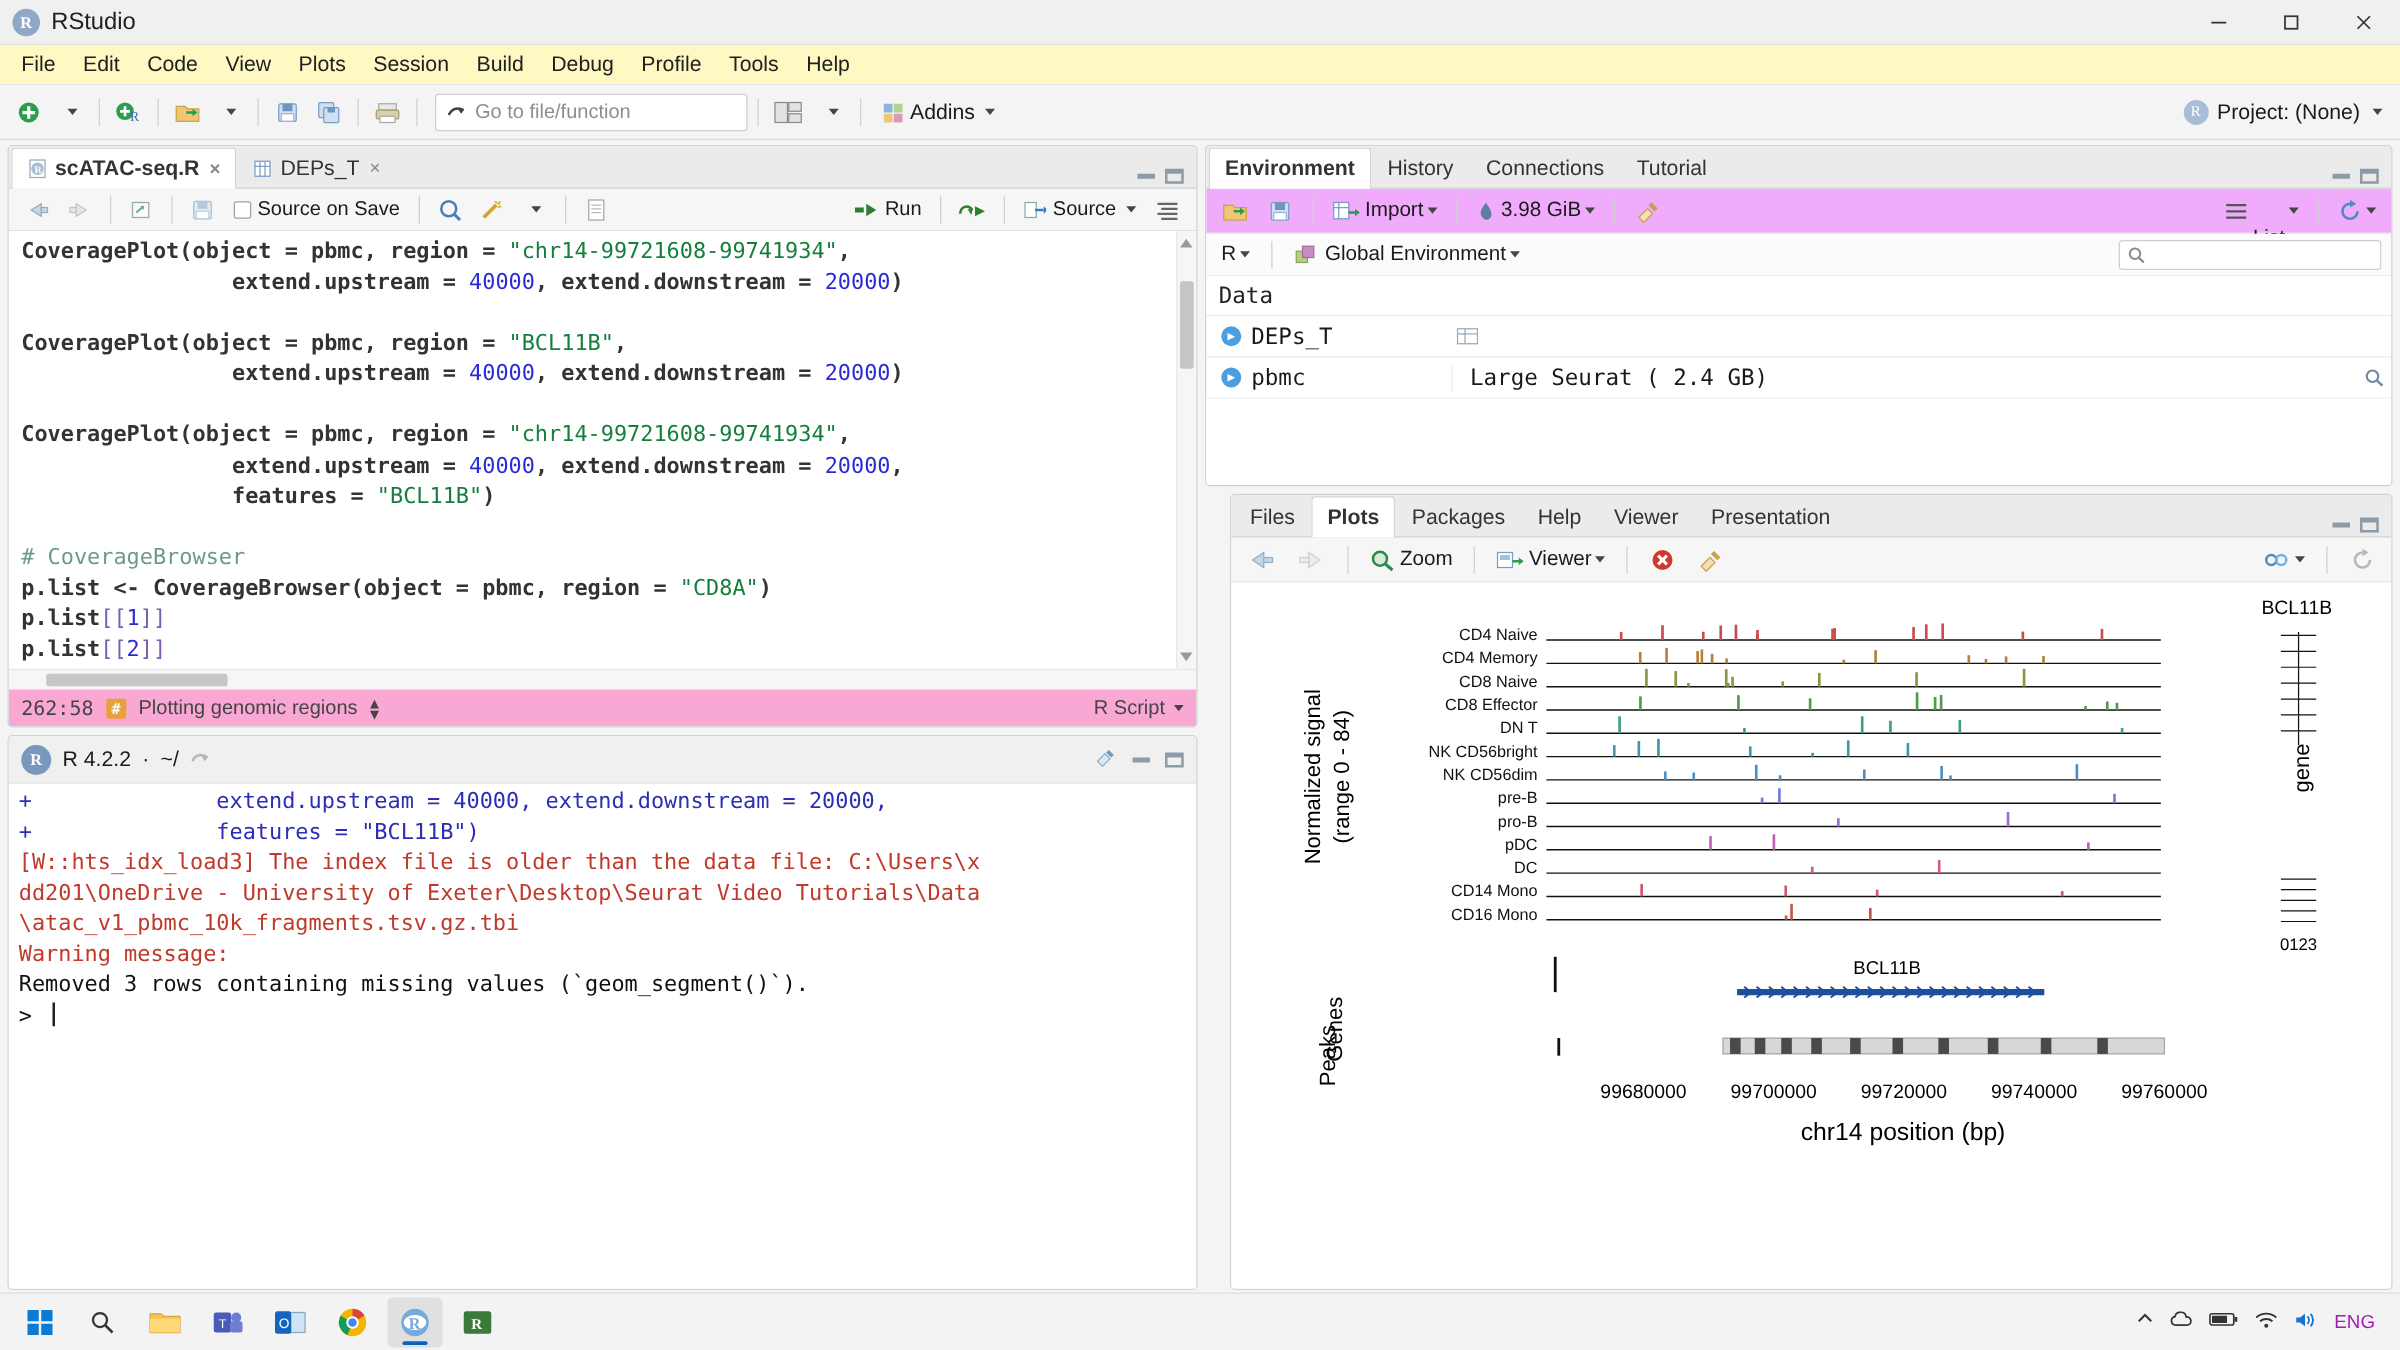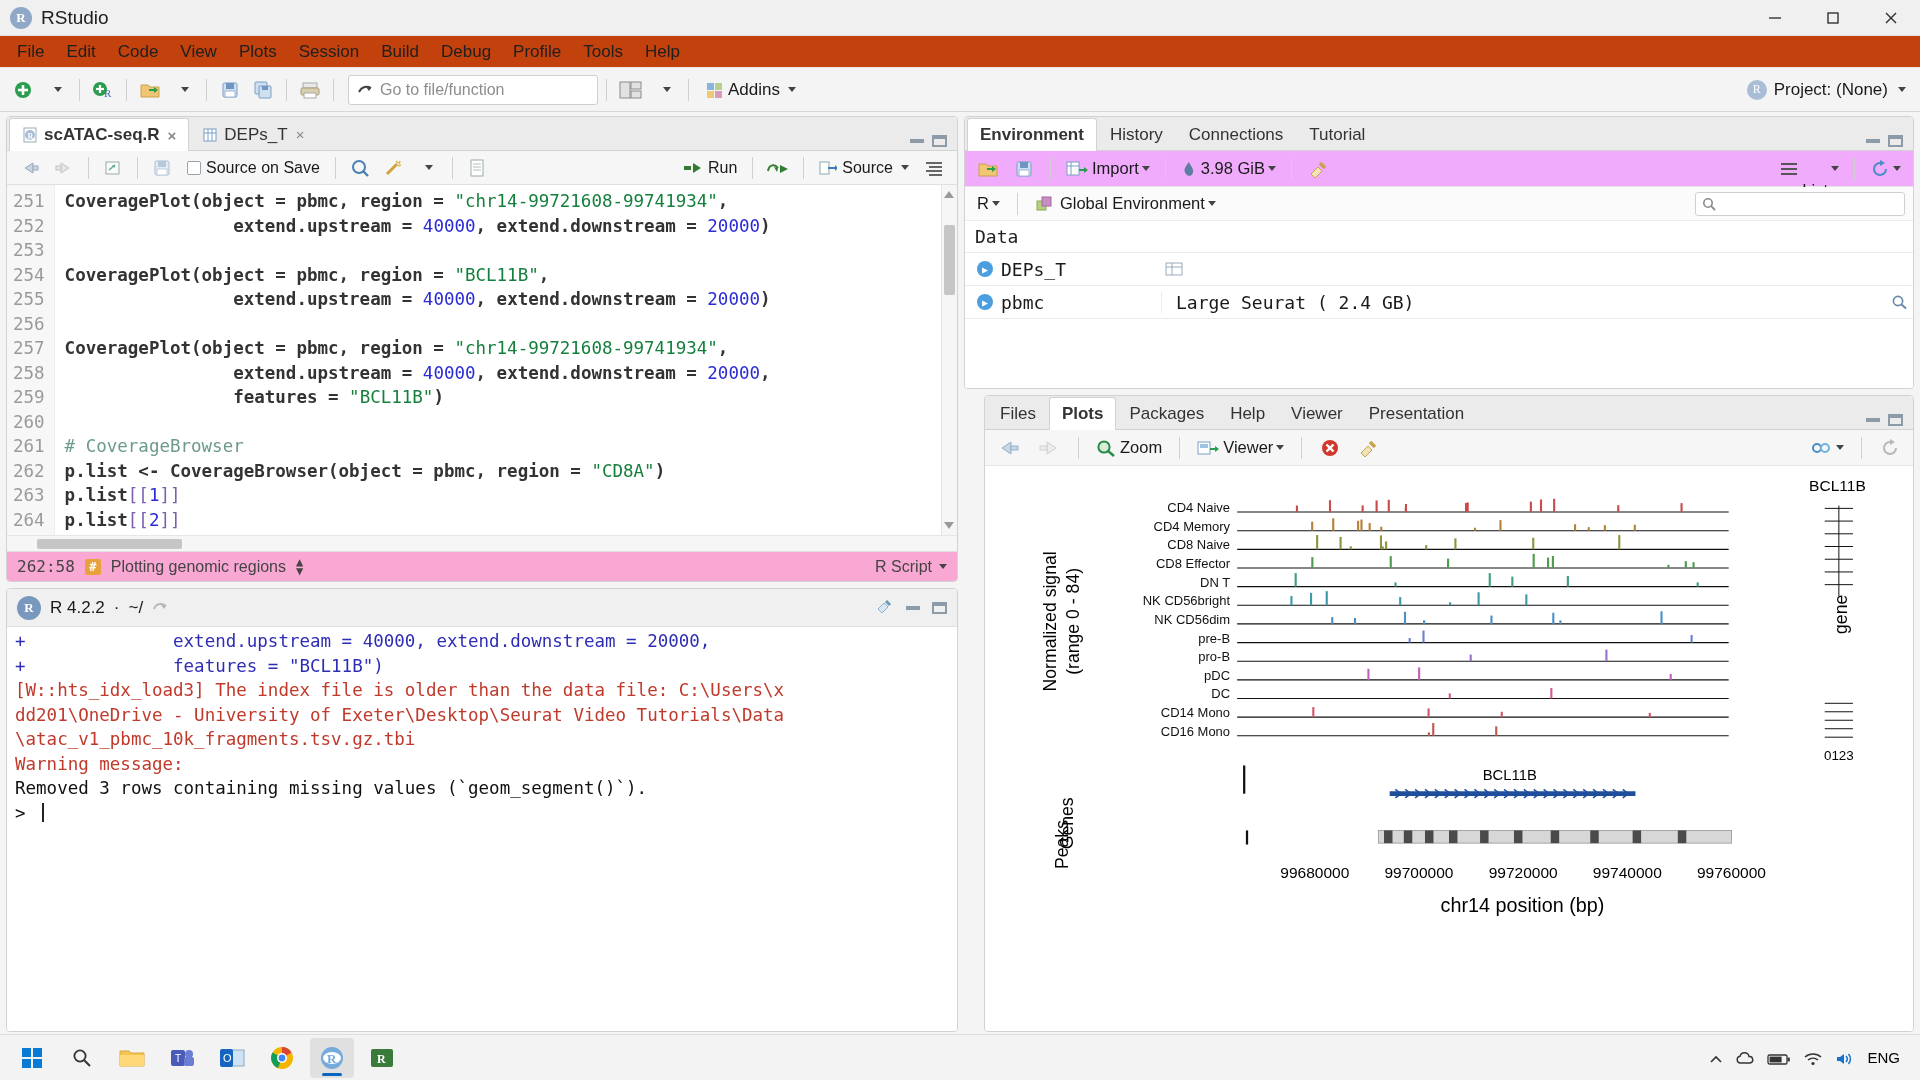--- a/index.html
+++ b/index.html
@@ -25,21 +25,21 @@
     font-family: "Liberation Serif", serif;
   }
   .win-title { font-size: 19px; color: #202020; }
   .win-buttons { margin-left: auto; display: flex; height: 100%; }
   .win-btn { width: 58px; height: 100%; display: flex; align-items: center; justify-content: center; }
   .win-btn svg { stroke: #333; }
 
   
   .menubar {
     height: 32px; display: flex; align-items: center; gap: 0;
-    background: #c2410c; border-bottom: 1px solid #e6e6e6; padding-left: 6px;
+    background: #fef9c3; border-bottom: 1px solid #e6e6e6; padding-left: 6px;
     flex: 0 0 32px;
   }
   .menu-item { padding: 4px 11px; font-size: 17px; color: #202020; cursor: default; }
 
   
   .toolbar {
     height: 44px; display: flex; align-items: center; gap: 3px;
     background: #f4f4f4; border-bottom: 1px solid #d8d8d8; padding: 0 8px;
     flex: 0 0 44px;
   }
@@ -145,21 +145,21 @@
   .plot-tb { height:36px; display:flex; align-items:center; gap:8px; padding:0 8px; background:#f6f6f6;
              border-bottom:1px solid #e6e6e6; flex:0 0 36px; font-size:16.5px; }
   .plot-area { flex:1 1 auto; background:#fff; position:relative; overflow:hidden; }
 
   
   .taskbar { height:46px; background:#f3f3f3; border-top:1px solid #dedede; display:flex; align-items:center;
              padding:0 10px; gap:6px; flex:0 0 46px; }
   .tb-icon { width:44px;height:40px;display:flex;align-items:center;justify-content:center;border-radius:4px; }
   .tb-icon.active { background:#e0e0e0; position:relative; }
   .tb-icon.active::after{ content:""; position:absolute; bottom:2px; left:12px; width:20px; height:3px; background:#0a64c2; border-radius:2px; }
-  .tray { margin-left:auto; display:flex; align-items:flex-end; gap:12px; padding-right:10px; font-size:15px; color:#000000; }
+  .tray { margin-left:auto; display:flex; align-items:flex-start; gap:12px; padding-right:10px; font-size:15px; color:#a21caf; }
   .tray svg { display:block; }
 </style>
 </head>
 <body>
 
 <div class="app">
 
   <div class="titlebar">
     <div class="win-logo">R</div>
     <div class="win-title">RStudio</div>
@@ -406,37 +406,20 @@
             <svg width="20" height="16">
                 <line x1="2" y1="3" x2="18" y2="3" stroke="#666" stroke-width="1.8"></line>
                 <line x1="5" y1="7" x2="18" y2="7" stroke="#666" stroke-width="1.8"></line>
                 <line x1="2" y1="11" x2="18" y2="11" stroke="#666" stroke-width="1.8"></line>
                 <line x1="5" y1="15" x2="18" y2="15" stroke="#666" stroke-width="1.8"></line>
               </svg>
           </div>
         </div>
 
         <div class="code-wrap">
-          <div class="gutter" id="gutter">
-              <div>251</div>
-              <div>252</div>
-              <div>253</div>
-              <div>254</div>
-              <div>255</div>
-              <div>256</div>
-              <div>257</div>
-              <div>258</div>
-              <div>259</div>
-              <div>260</div>
-              <div>261</div>
-              <div>262</div>
-              <div>263</div>
-              <div>264</div>
-              <div>265</div>
-            </div>
           <div class="code" id="codebody"><div><span class="s-op">CoveragePlot(object = pbmc, region = </span><span class="s-str">"chr14-99721608-99741934"</span><span class="s-op">,</span></div><div><span class="s-op">                extend.upstream = </span><span class="s-num">40000</span><span class="s-op">, extend.downstream = </span><span class="s-num">20000</span><span class="s-op">)</span></div><div>&nbsp;</div><div><span class="s-op">CoveragePlot(object = pbmc, region = </span><span class="s-str">"BCL11B"</span><span class="s-op">,</span></div><div><span class="s-op">                extend.upstream = </span><span class="s-num">40000</span><span class="s-op">, extend.downstream = </span><span class="s-num">20000</span><span class="s-op">)</span></div><div>&nbsp;</div><div><span class="s-op">CoveragePlot(object = pbmc, region = </span><span class="s-str">"chr14-99721608-99741934"</span><span class="s-op">,</span></div><div><span class="s-op">                extend.upstream = </span><span class="s-num">40000</span><span class="s-op">, extend.downstream = </span><span class="s-num">20000</span><span class="s-op">,</span></div><div><span class="s-op">                features = </span><span class="s-str">"BCL11B"</span><span class="s-op">)</span></div><div>&nbsp;</div><div><span class="s-cmt"># CoverageBrowser</span></div><div><span class="s-op">p.list &lt;- CoverageBrowser(object = pbmc, region = </span><span class="s-str">"CD8A"</span><span class="s-op">)</span></div><div><span class="s-op">p.list</span><span class="s-brk">[[</span><span class="s-num">1</span><span class="s-brk">]]</span></div><div><span class="s-op">p.list</span><span class="s-brk">[[</span><span class="s-num">2</span><span class="s-brk">]]</span></div><div>&nbsp;</div></div>
           <div class="vscroll">
             <div class="arrow-up"></div>
             <div class="vthumb" style="top:40px;height:70px;"></div>
             <div class="arrow-dn"></div>
           </div>
         </div>
         <div class="hscroll">
           <div class="hthumb"></div>
         </div>

